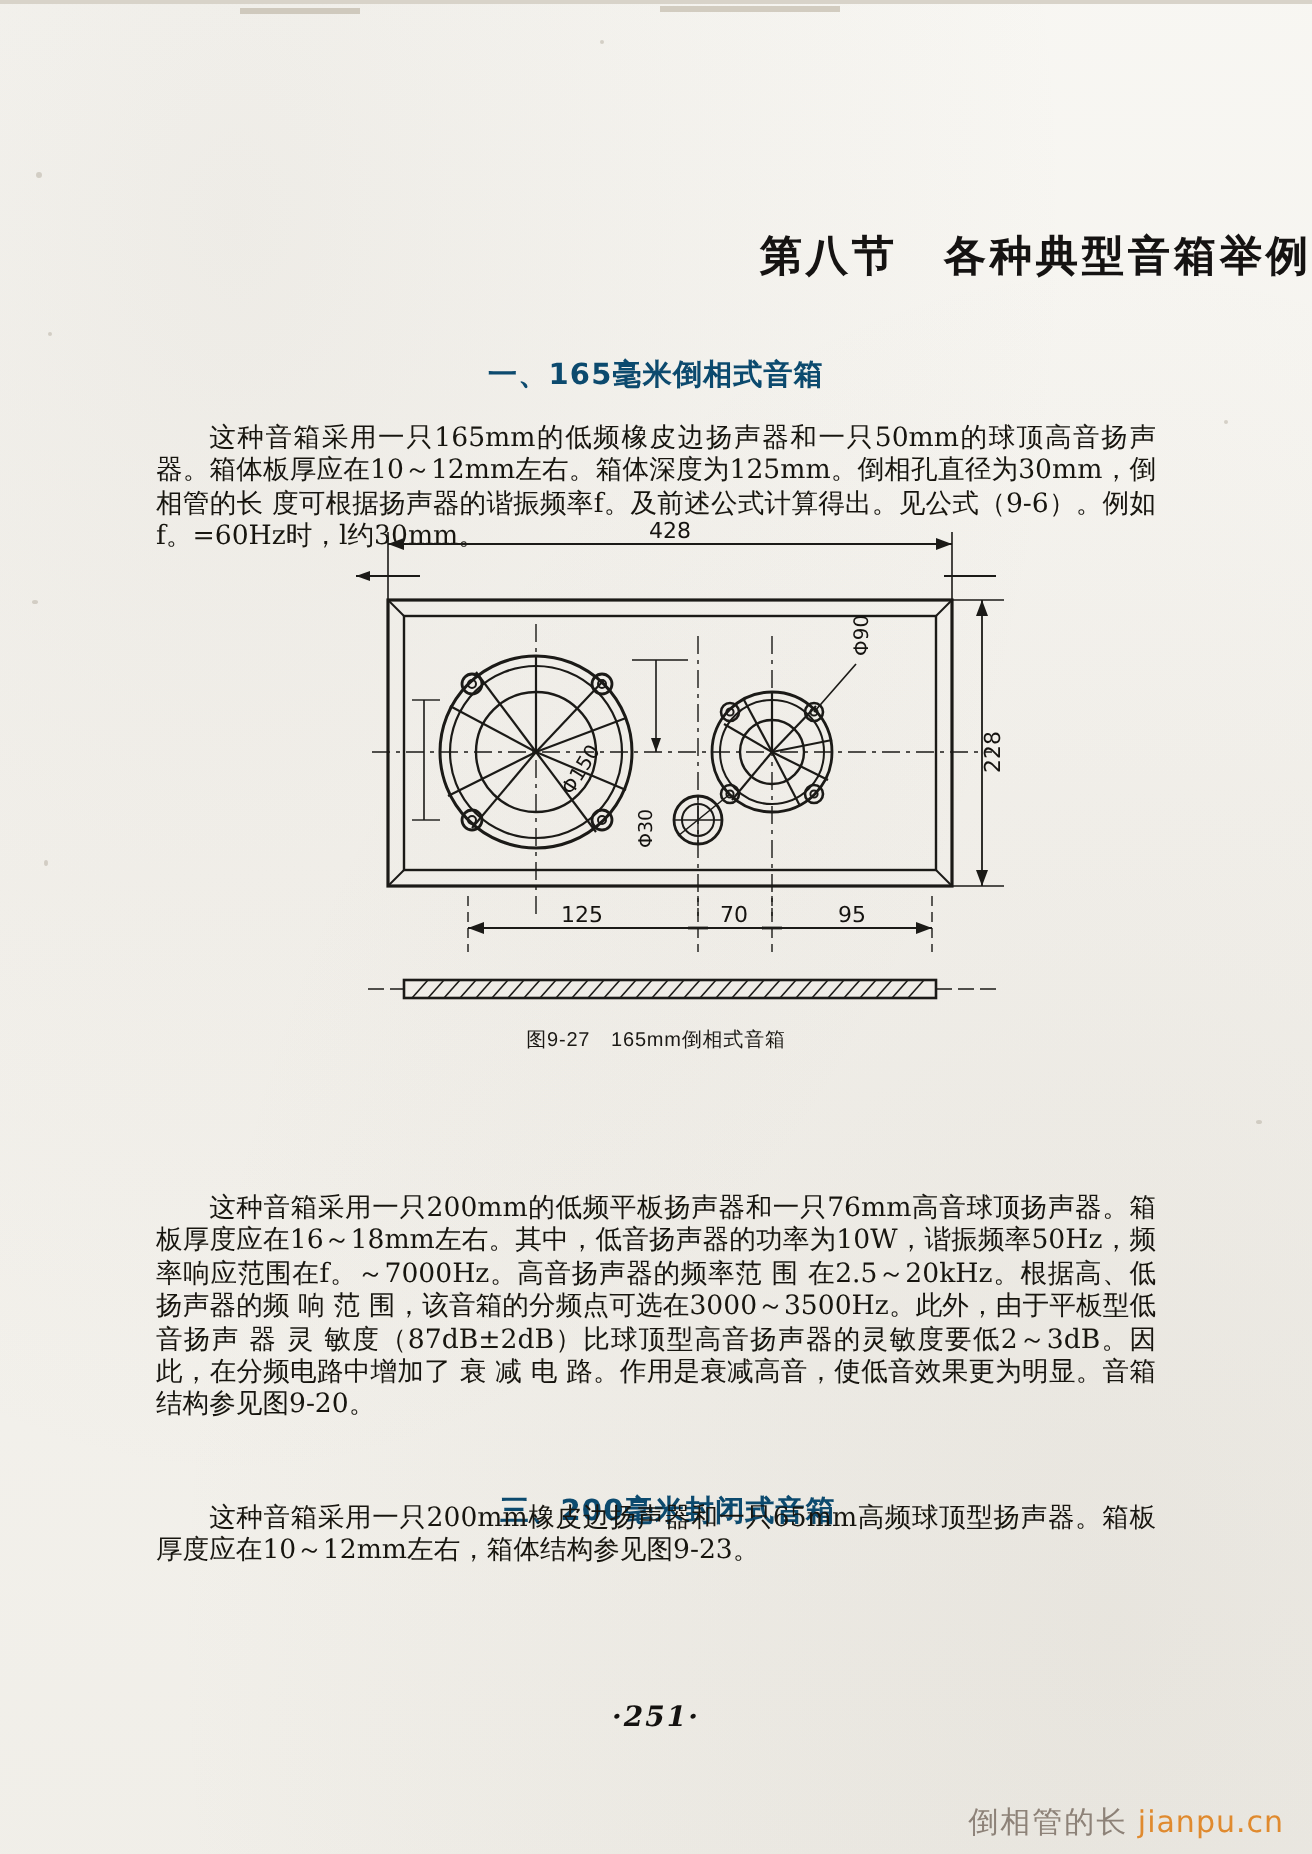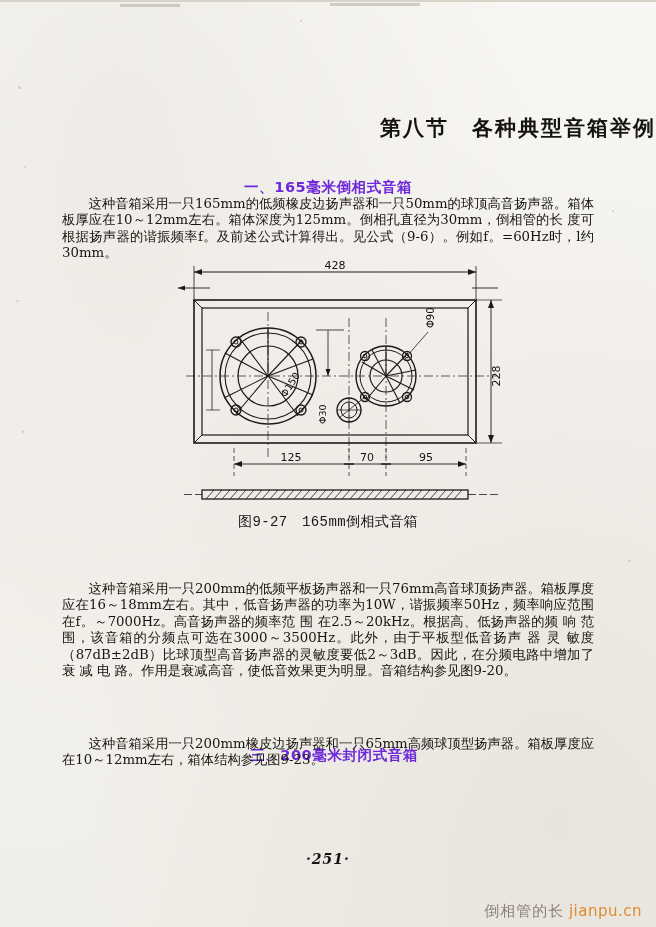--- a/index.html
+++ b/index.html
@@ -31,38 +31,38 @@
     letter-spacing:2px;
     color:#151312;
   }
   .h2 {
     position:absolute; left:0; right:0;
     text-align:center;
     font-family:"DejaVu Sans", sans-serif;
     font-weight:bold;
     font-size:14.5px;
     letter-spacing:.6px;
-    color:#6d28d9;
+    color:#0c4a6e;
   }
   .para {
     position:absolute;
     left:62px; width:532px;
     font-family:"DejaVu Serif", serif;
     font-size:13.3px;
     line-height:16.4px;
     color:#17150f;
     text-align:justify;
   }
-  .para p { margin:0; text-indent:2em; }
+  .para p { margin:16px; text-indent:2em; }
 
   .fig-caption {
     position:absolute; left:0; right:0;
     text-align:center;
-    font-family:Liberation Mono, monospace;
-    font-size:14px;
+    font-family:Liberation Sans, sans-serif;
+    font-size:10px;
     color:#1b1915;
     letter-spacing:.4px;
   }
 
   .pageno {
     position:absolute; left:0; right:0; bottom:60px;
     text-align:center;
     font-family:"DejaVu Serif", serif;
     font-style:italic;
     font-weight:bold;

